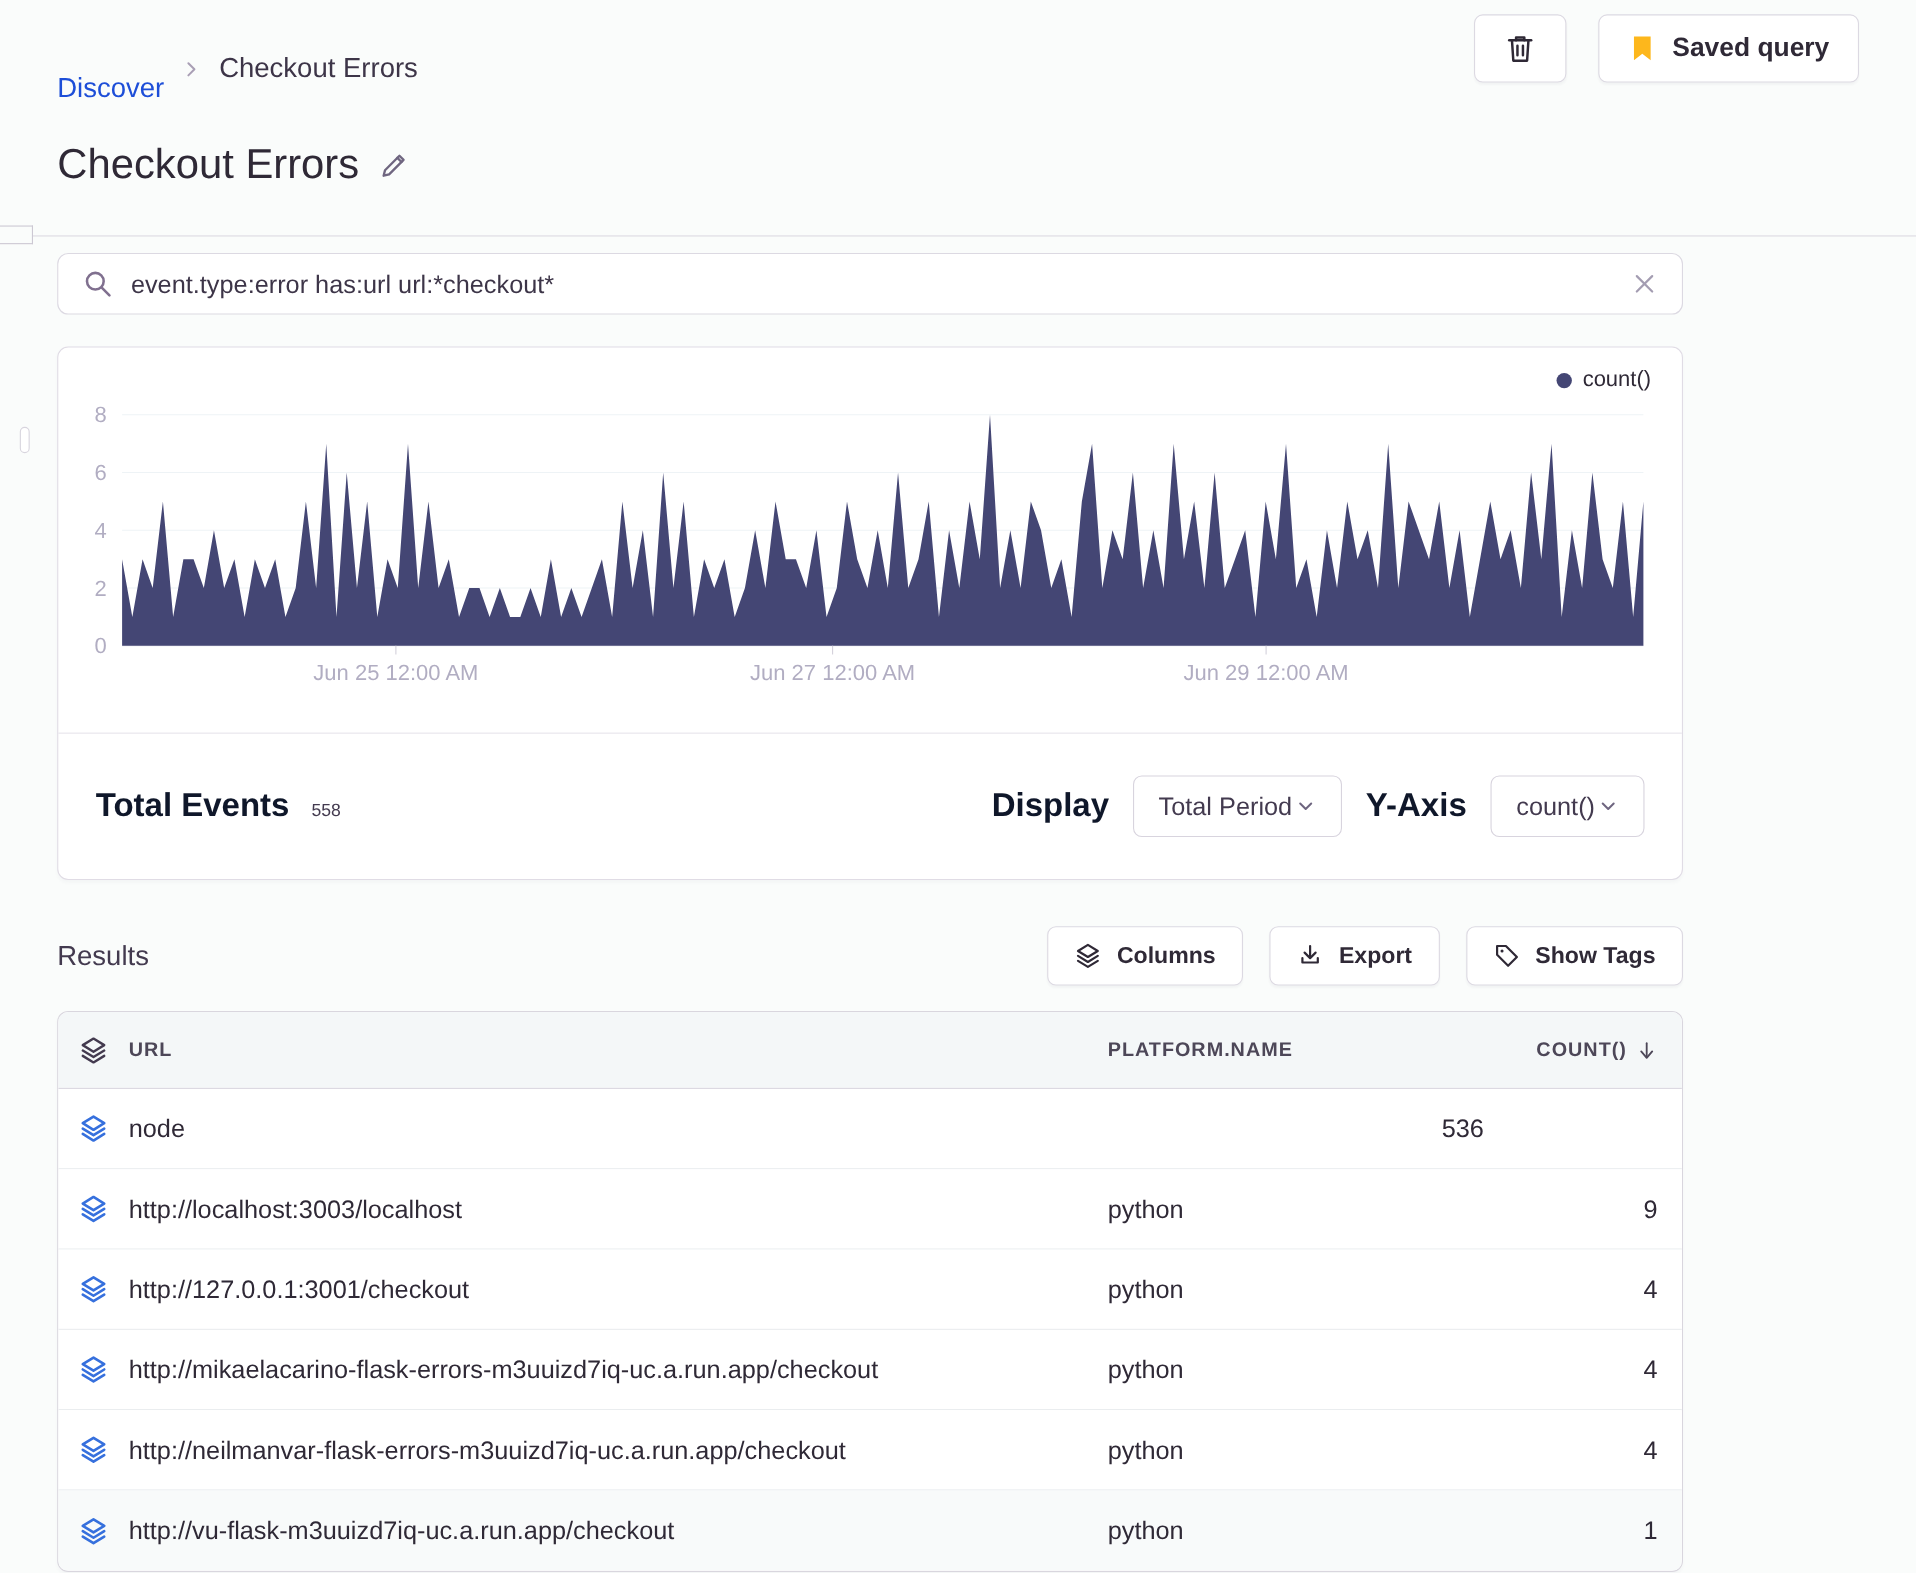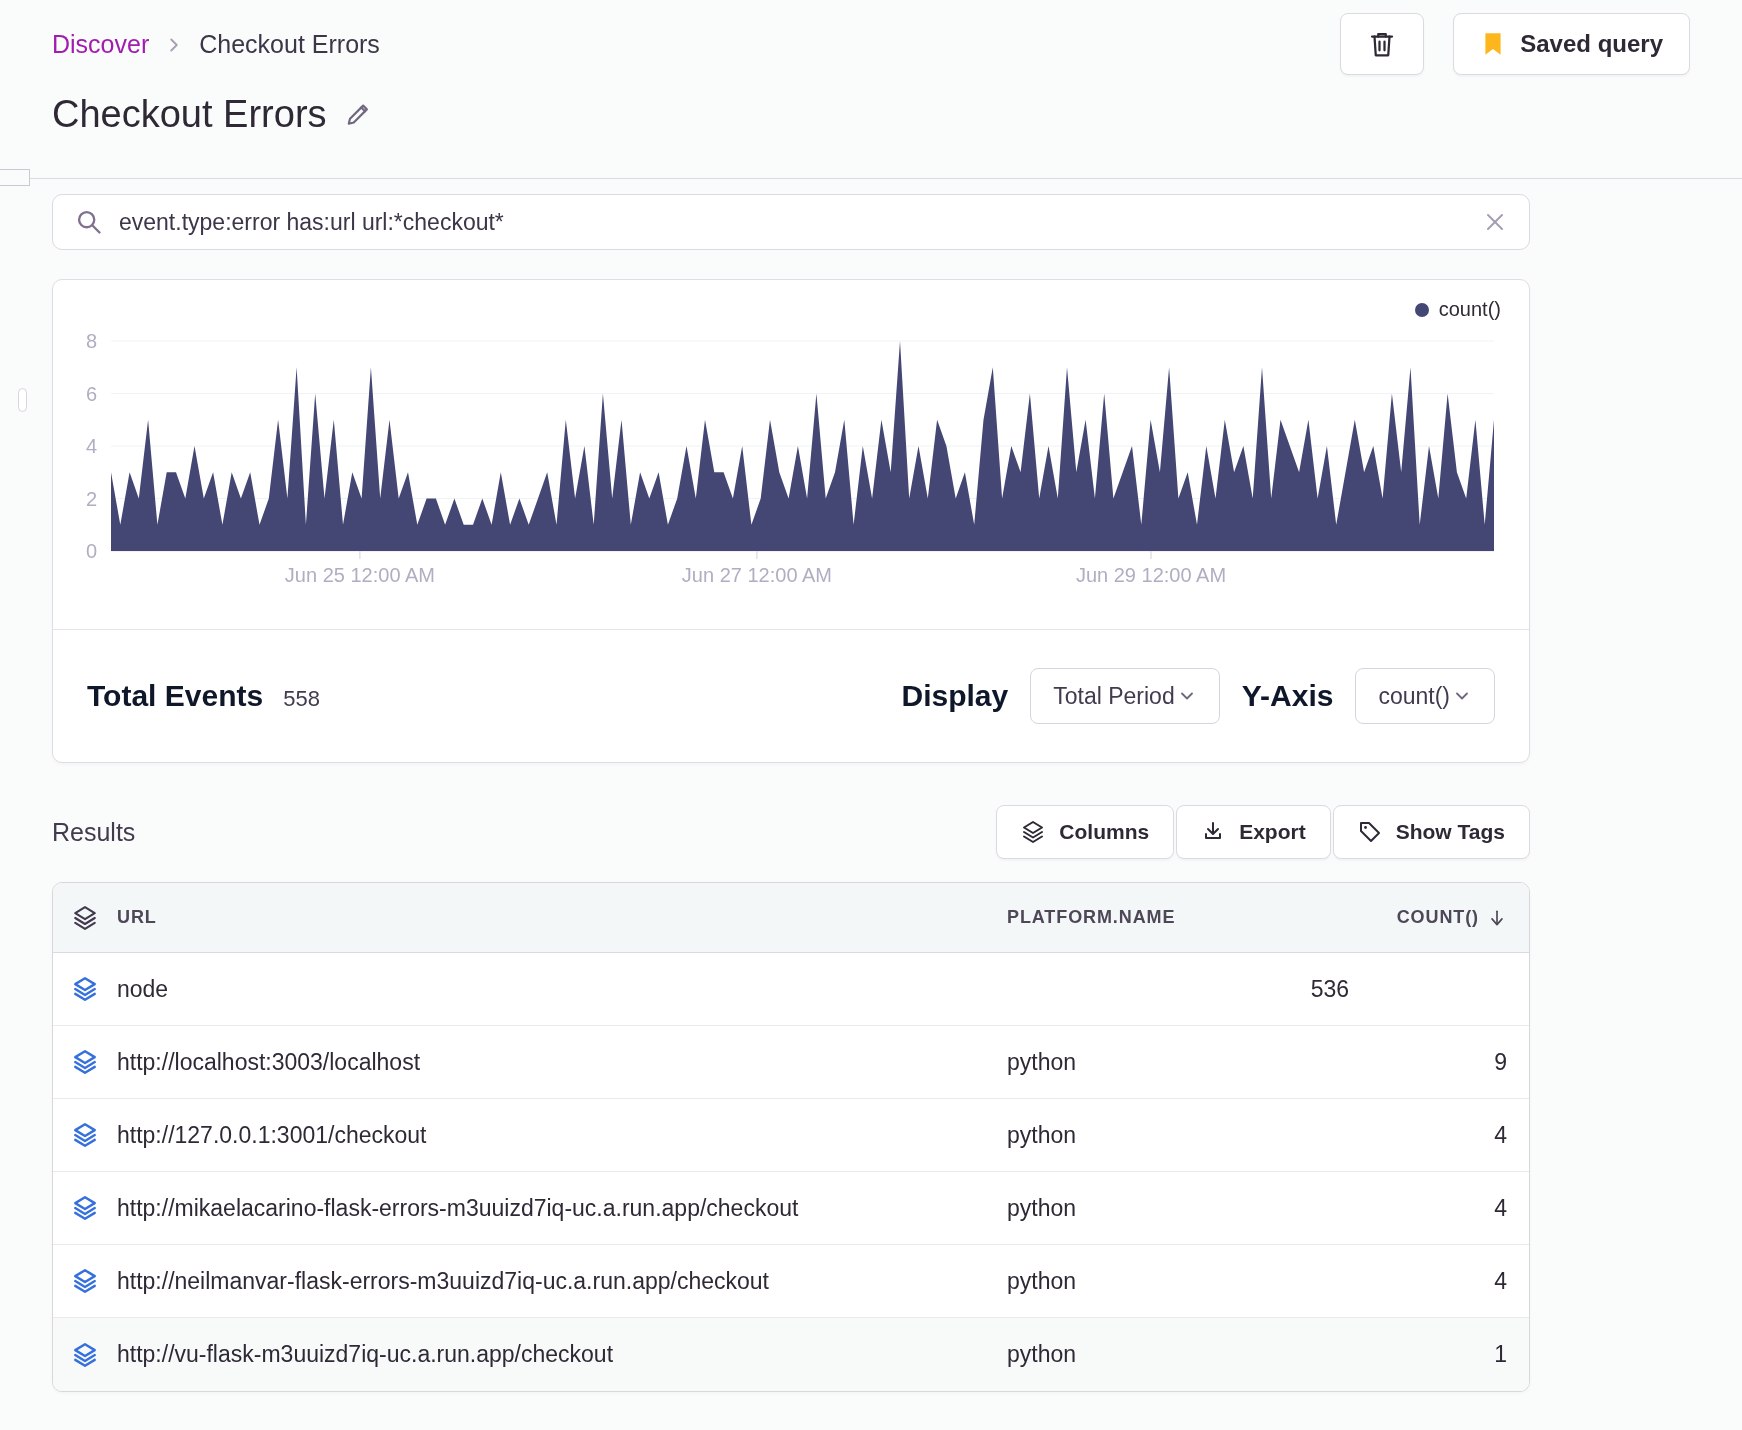--- a/index.html
+++ b/index.html
@@ -5,21 +5,21 @@
   * { margin:0; padding:0; box-sizing:border-box; }
   html,body { width:1742px; height:1430px; overflow:hidden; }
   body {
     font-family:"Liberation Sans","DejaVu Sans",sans-serif;
     background:#fafcfb;
     color:#2f2936;
     position:relative;
   }
   .top-row { position:relative; padding:30px 52px 0; }
   .breadcrumb { display:flex; align-items:center; gap:14px; font-size:25px; }
-  .crumb-muted { color:#a21caf; cursor:pointer; }
+  .crumb-muted { color:#1d4ed8; cursor:pointer;margin-top:36px; }
   .crumb-sep { color:#a99fb5; display:flex; }
   .crumb-current { color:#3d3548; }
   .header-buttons { position:absolute; top:13px; right:52px; display:flex; gap:29px; }
   .btn {
     background:#fff; border:1px solid #dcd9e2; border-radius:8px;
     display:inline-flex; align-items:center; justify-content:center; gap:14px;
     color:#2f2936; font-weight:700; cursor:pointer;
     box-shadow:0 2px 2px rgba(60,50,80,.04);
   }
   .btn-top { height:62px; font-size:24px; padding:0 26px; }
@@ -66,32 +66,32 @@
   .tickmark { stroke:#d4d1db; stroke-width:1; }
   .ytick { font-size:20px; fill:#b1adc2; }
   .xtick { font-size:20px; fill:#b1adc2; }
   .chart-footer-divider { border-top:1px solid #e7e4ec; margin-top:14px; }
   .chart-footer {
     height:132px; display:flex; align-items:center; justify-content:space-between;
     padding:0 34px;
   }
   .total-events { display:flex; align-items:baseline; gap:20px; }
   .tf-label { font-size:30px; font-weight:700; color:#0f172a; }
-  .tf-value { font-size:22px; color:#433a4f; }
+  .tf-value { font-size:16px; color:#433a4f; }
   .footer-controls { display:flex; align-items:center; gap:22px; }
   .dropdown {
     height:56px; background:#fff; border:1px solid #d8d4de; border-radius:8px;
     display:inline-flex; align-items:center; gap:2px; padding:0 22px;
     font-size:23px; color:#433a4f; cursor:pointer;
   }
   .chev { color:#6f6680; }
   
   .results-row { margin-top:42px; display:flex; align-items:center; justify-content:space-between; }
   .results-heading { font-size:25px; font-weight:400; color:#433a4f; }
-  .results-buttons { display:flex; gap:2px; }
+  .results-buttons { display:flex; gap:24px; }
   .btn-sm { height:54px; font-size:21px; padding:0 24px; }
   
   .table {
     margin-top:23px; background:#fff; border:1px solid #d9d6de; border-radius:10px;
     overflow:hidden; box-shadow:0 2px 3px rgba(60,50,80,.03);
   }
   .thead {
     display:grid; grid-template-columns:64px 890px 342px 158px;
     background:#f4f7f8; height:70px; align-items:center; padding-right:24px;
     border-bottom:1px solid #dcd9e2;

